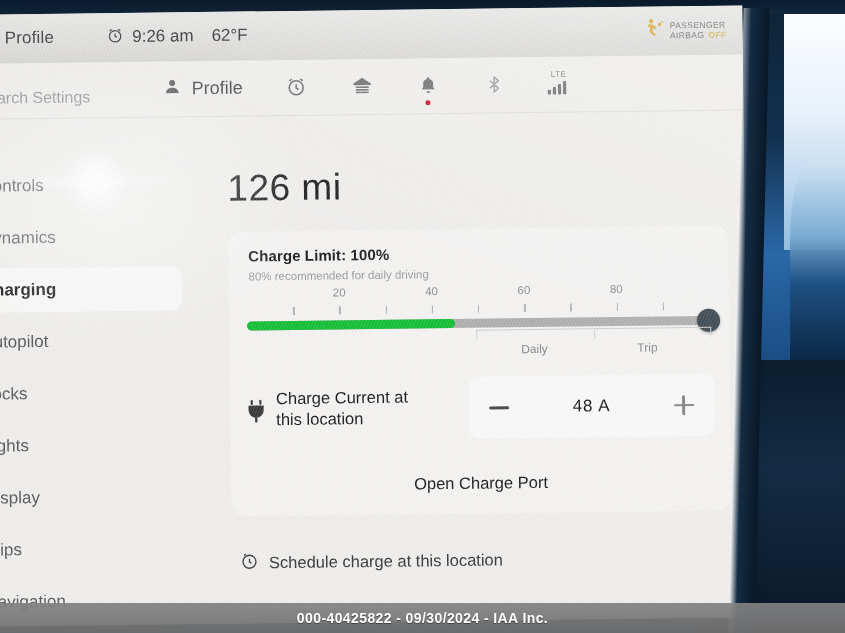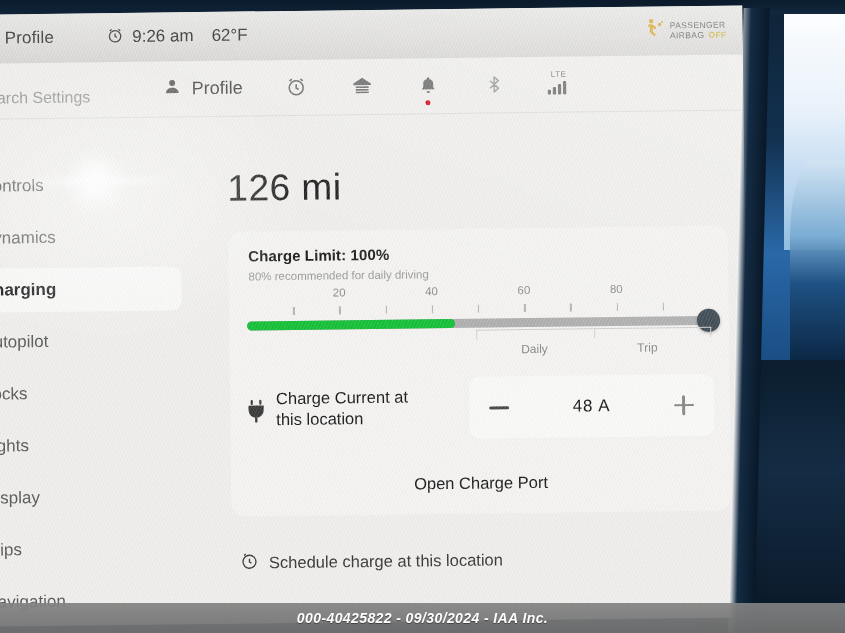--- a/index.html
+++ b/index.html
@@ -289,21 +289,20 @@
 
   
   .wm-band {
     position: absolute; left: 0; bottom: 0; width: 845px; height: 30px;
     background: linear-gradient(180deg, rgba(130,130,130,.92) 0%, rgba(112,112,112,.94) 100%);
     display: flex; align-items: center; justify-content: center;
   }
   .wm-text {
     font-size: 14px; color: #ffffff; font-weight: bold; letter-spacing: .4px;
     text-shadow: 0 1px 1px rgba(0,0,0,.45);
-    font-style: italic;
   }
 </style>
 </head>
 <body>
 
 <div class="photo">
 
   <div class="env-right"></div>
   <div class="env-sky"></div>
   <div class="env-car"></div>

